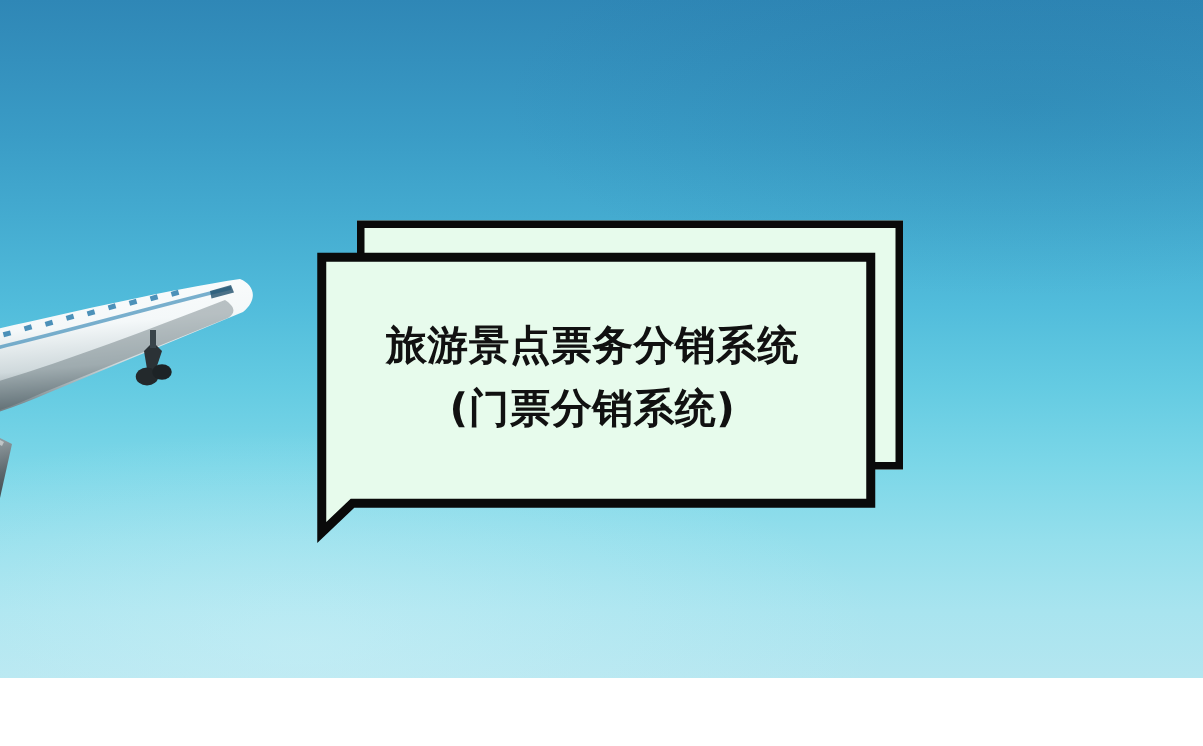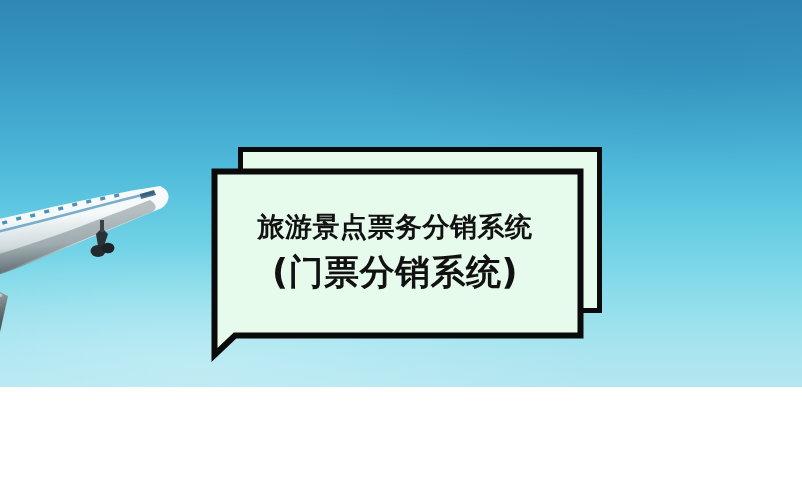--- a/index.html
+++ b/index.html
@@ -8,21 +8,21 @@
     padding: 0;
     background: #ffffff;
   }
   body {
     font-family: "DejaVu Sans", "Liberation Sans", sans-serif;
   }
 
   #stage {
     position: relative;
     width: 802px;
-    height: 387px;
+    height: 452px;
     overflow: hidden;
   }
 
   
   .sky {
     position: absolute;
     inset: 0;
     background: linear-gradient(to bottom,
         #2f87b6 0%,
         #3490bd 9%,
@@ -92,21 +92,21 @@
     color: #111111;
     font-family: "DejaVu Sans", "Liberation Sans", sans-serif;
     font-weight: 700;
     font-size: 27px;
     line-height: 1.15;
     letter-spacing: 0.5px;
     white-space: nowrap;
     text-align: center;
   }
   .bubble-line.line-2 {
-    font-size: 35px;
+    font-size: 27px;
   }
 </style>
 </head>
 <body>
 
 <div id="stage">
 
   <div class="sky"></div>
   <div class="sky-haze"></div>
 

